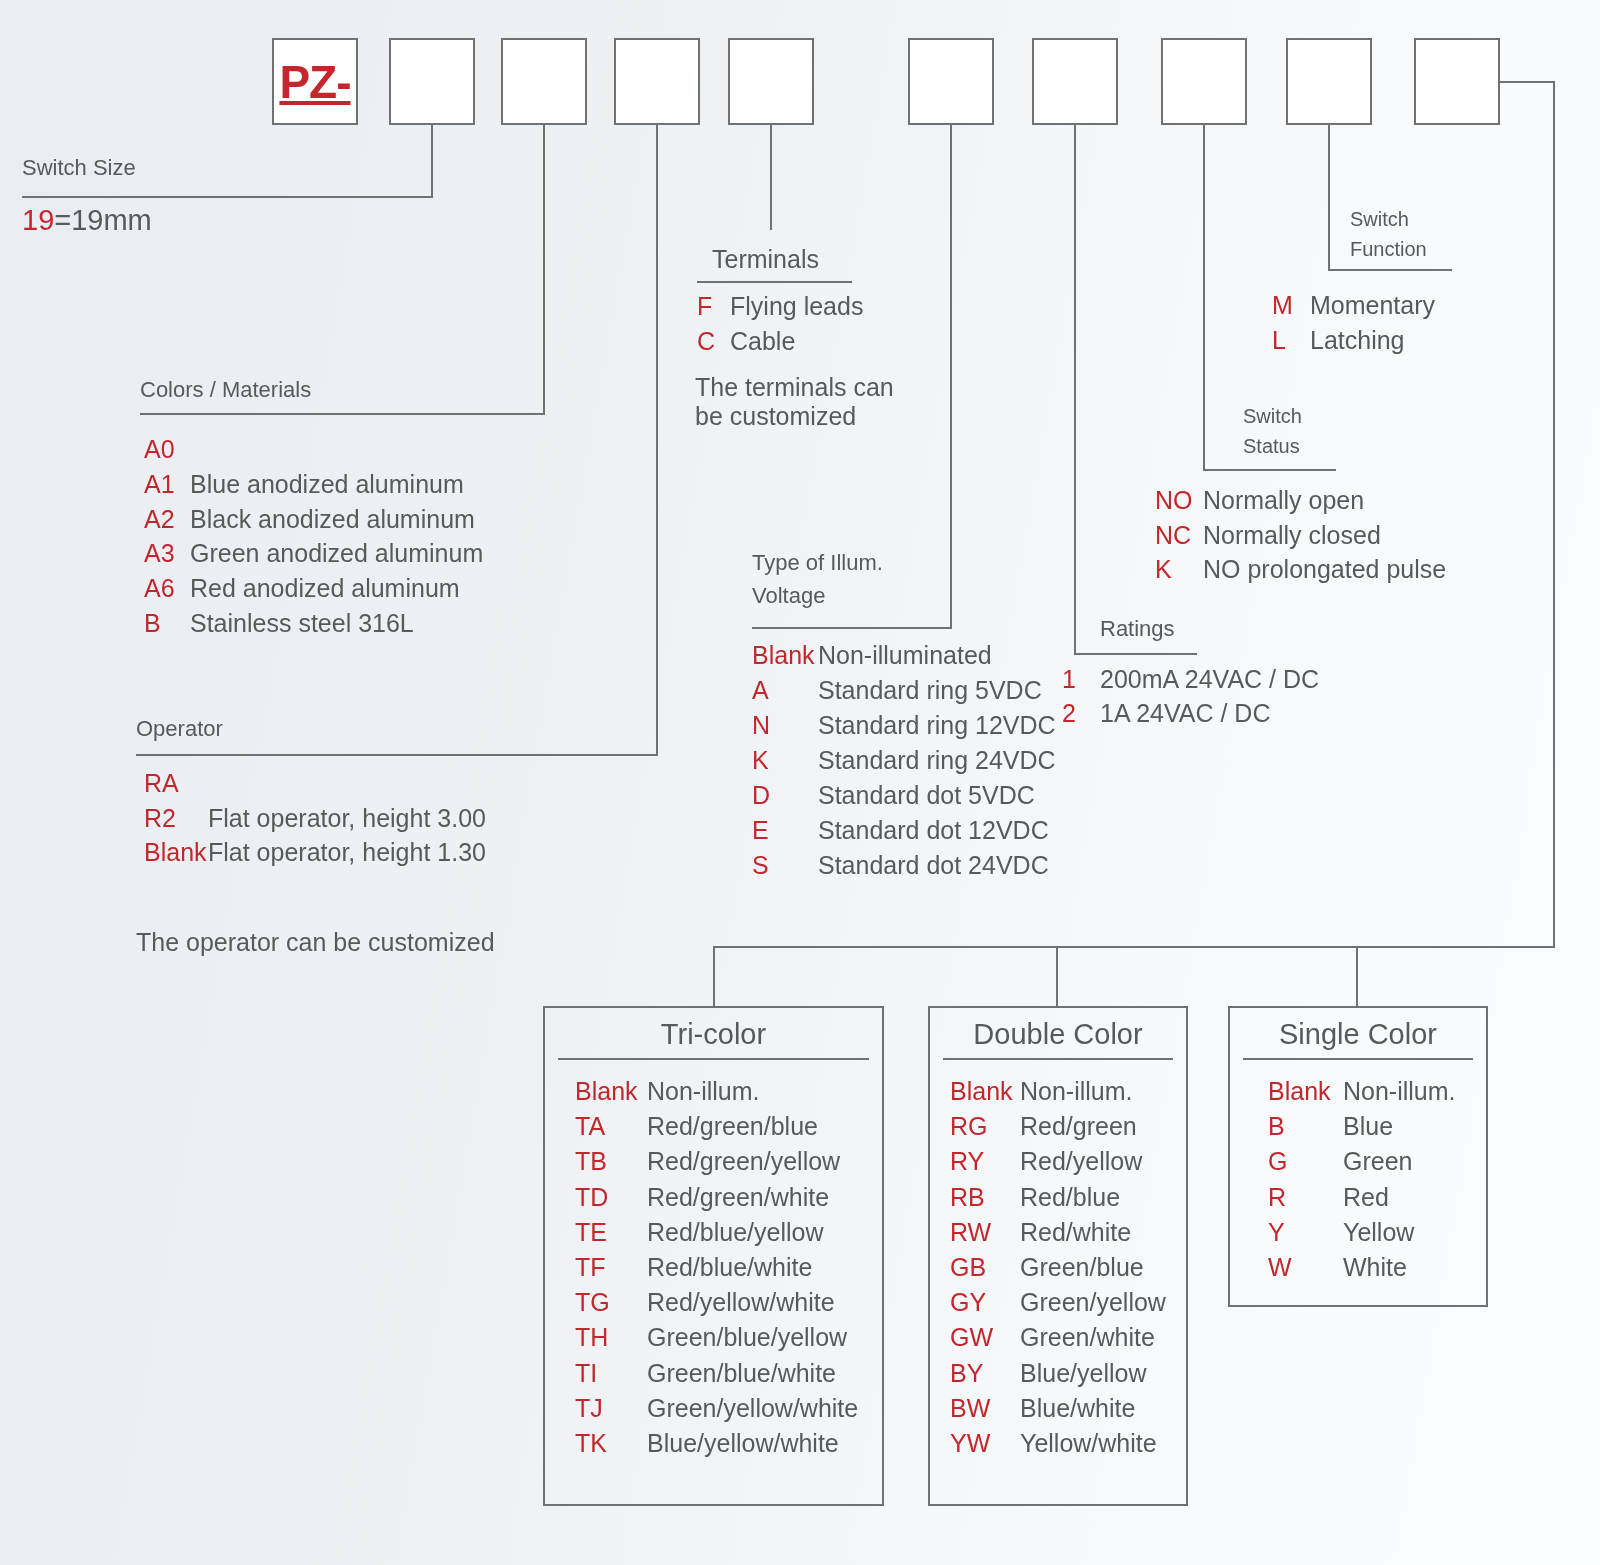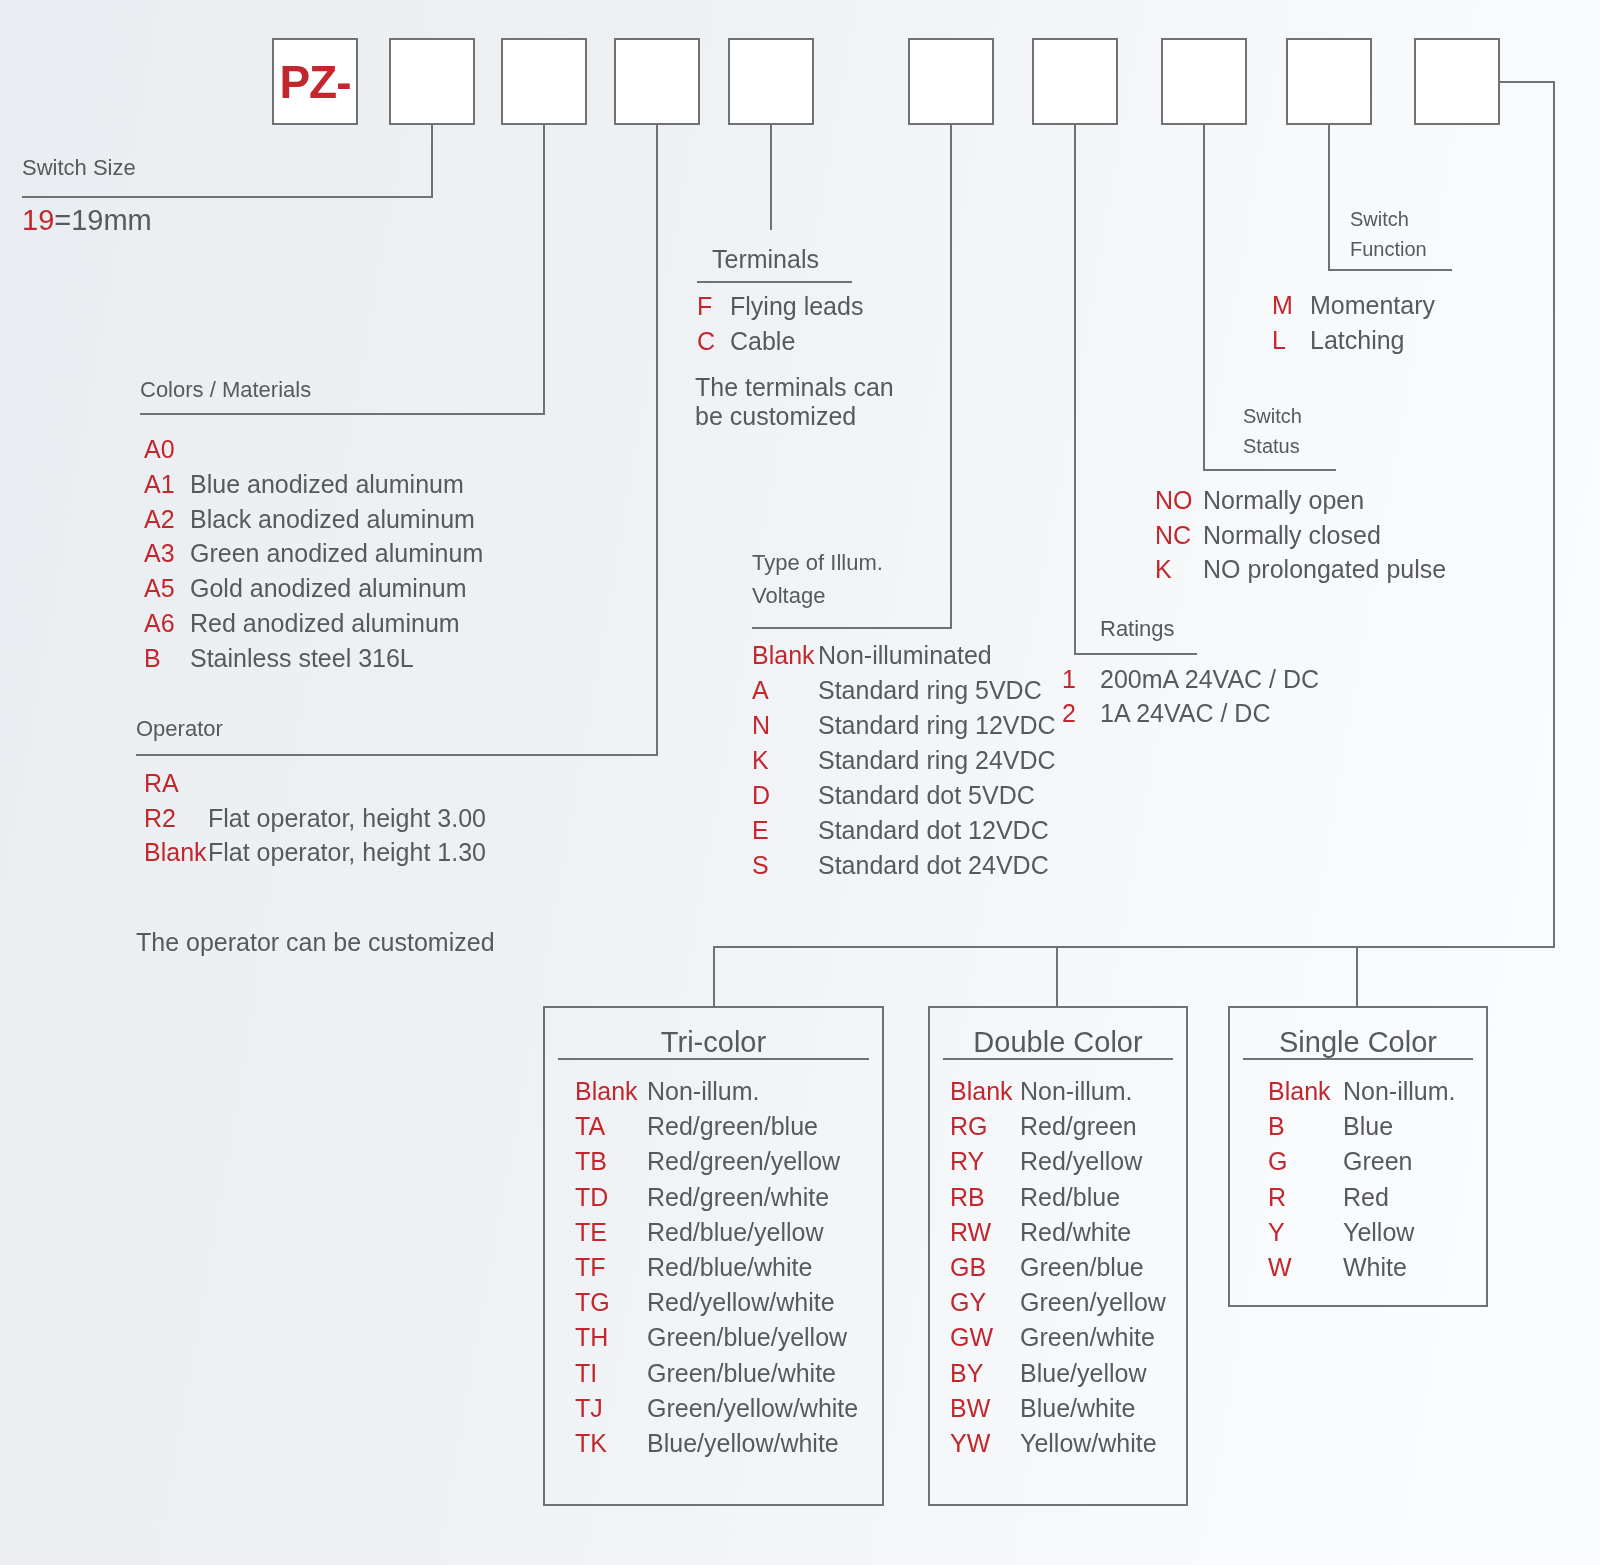--- a/index.html
+++ b/index.html
@@ -16,38 +16,38 @@
     background:linear-gradient(100deg,#e9edf1 0%,#eef1f4 35%,#f6f8fa 70%,#fcfdfe 100%);
   }
   .hline{position:absolute;height:2px;background:var(--line);}
   .vline{position:absolute;width:2px;background:var(--line);}
   .pbox{
     position:absolute;top:38px;width:82px;height:83px;
     background:#ffffff;border:2px solid var(--line);
     display:flex;align-items:center;justify-content:center;
   }
   .pz{
-    font-size:46px;font-weight:bold;color:var(--red);letter-spacing:-1px;
+    font-size:46px;font-weight:bold;color:var(--red);letter-spacing:-1px;text-decoration:underline;
   }
   .sec-title{
     position:absolute;color:var(--text);font-size:22px;line-height:33px;white-space:nowrap;
   }
   .sec-title.small{font-size:25px;}
   .sec-title.tight{font-size:20px;line-height:30px;}
   .value-line{position:absolute;font-size:29px;color:var(--text);white-space:nowrap;}
   .value-line .code{color:var(--red);}
   .rows{position:absolute;color:var(--text);font-size:25px;}
   .rows .row{display:flex;line-height:var(--lh,35px);white-space:nowrap;}
   .rows .code{color:var(--red);flex:0 0 auto;min-width:var(--cw,40px);}
   .note{position:absolute;color:var(--text);font-size:25px;line-height:29px;}
   .cbox{
     position:absolute;background:transparent;border:2px solid var(--line);
   }
   .cbox-title{
-    margin-top:18px;text-align:center;color:var(--text);font-size:29px;
+    margin-top:10px;text-align:center;color:var(--text);font-size:29px;
   }
   .cbox-underline{
     position:absolute;left:13px;right:13px;top:50px;height:2px;background:var(--line);
   }
   .cbox .rows{position:absolute;}
 </style>
 </head>
 <body>
 
 <div id="canvas">
@@ -116,24 +116,20 @@
       <div class="row">
         <span class="code">A2</span>
         <span class="desc">Black anodized aluminum</span>
       </div>
 
       <div class="row">
         <span class="code">A3</span>
         <span class="desc">Green anodized aluminum</span>
       </div>
 
-      <div class="row">
-        <span class="code">A5</span>
-        <span class="desc">Gold anodized aluminum</span>
-      </div>
 
       <div class="row">
         <span class="code">A6</span>
         <span class="desc">Red anodized aluminum</span>
       </div>
 
       <div class="row">
         <span class="code">B</span>
         <span class="desc">Stainless steel 316L</span>
       </div>

